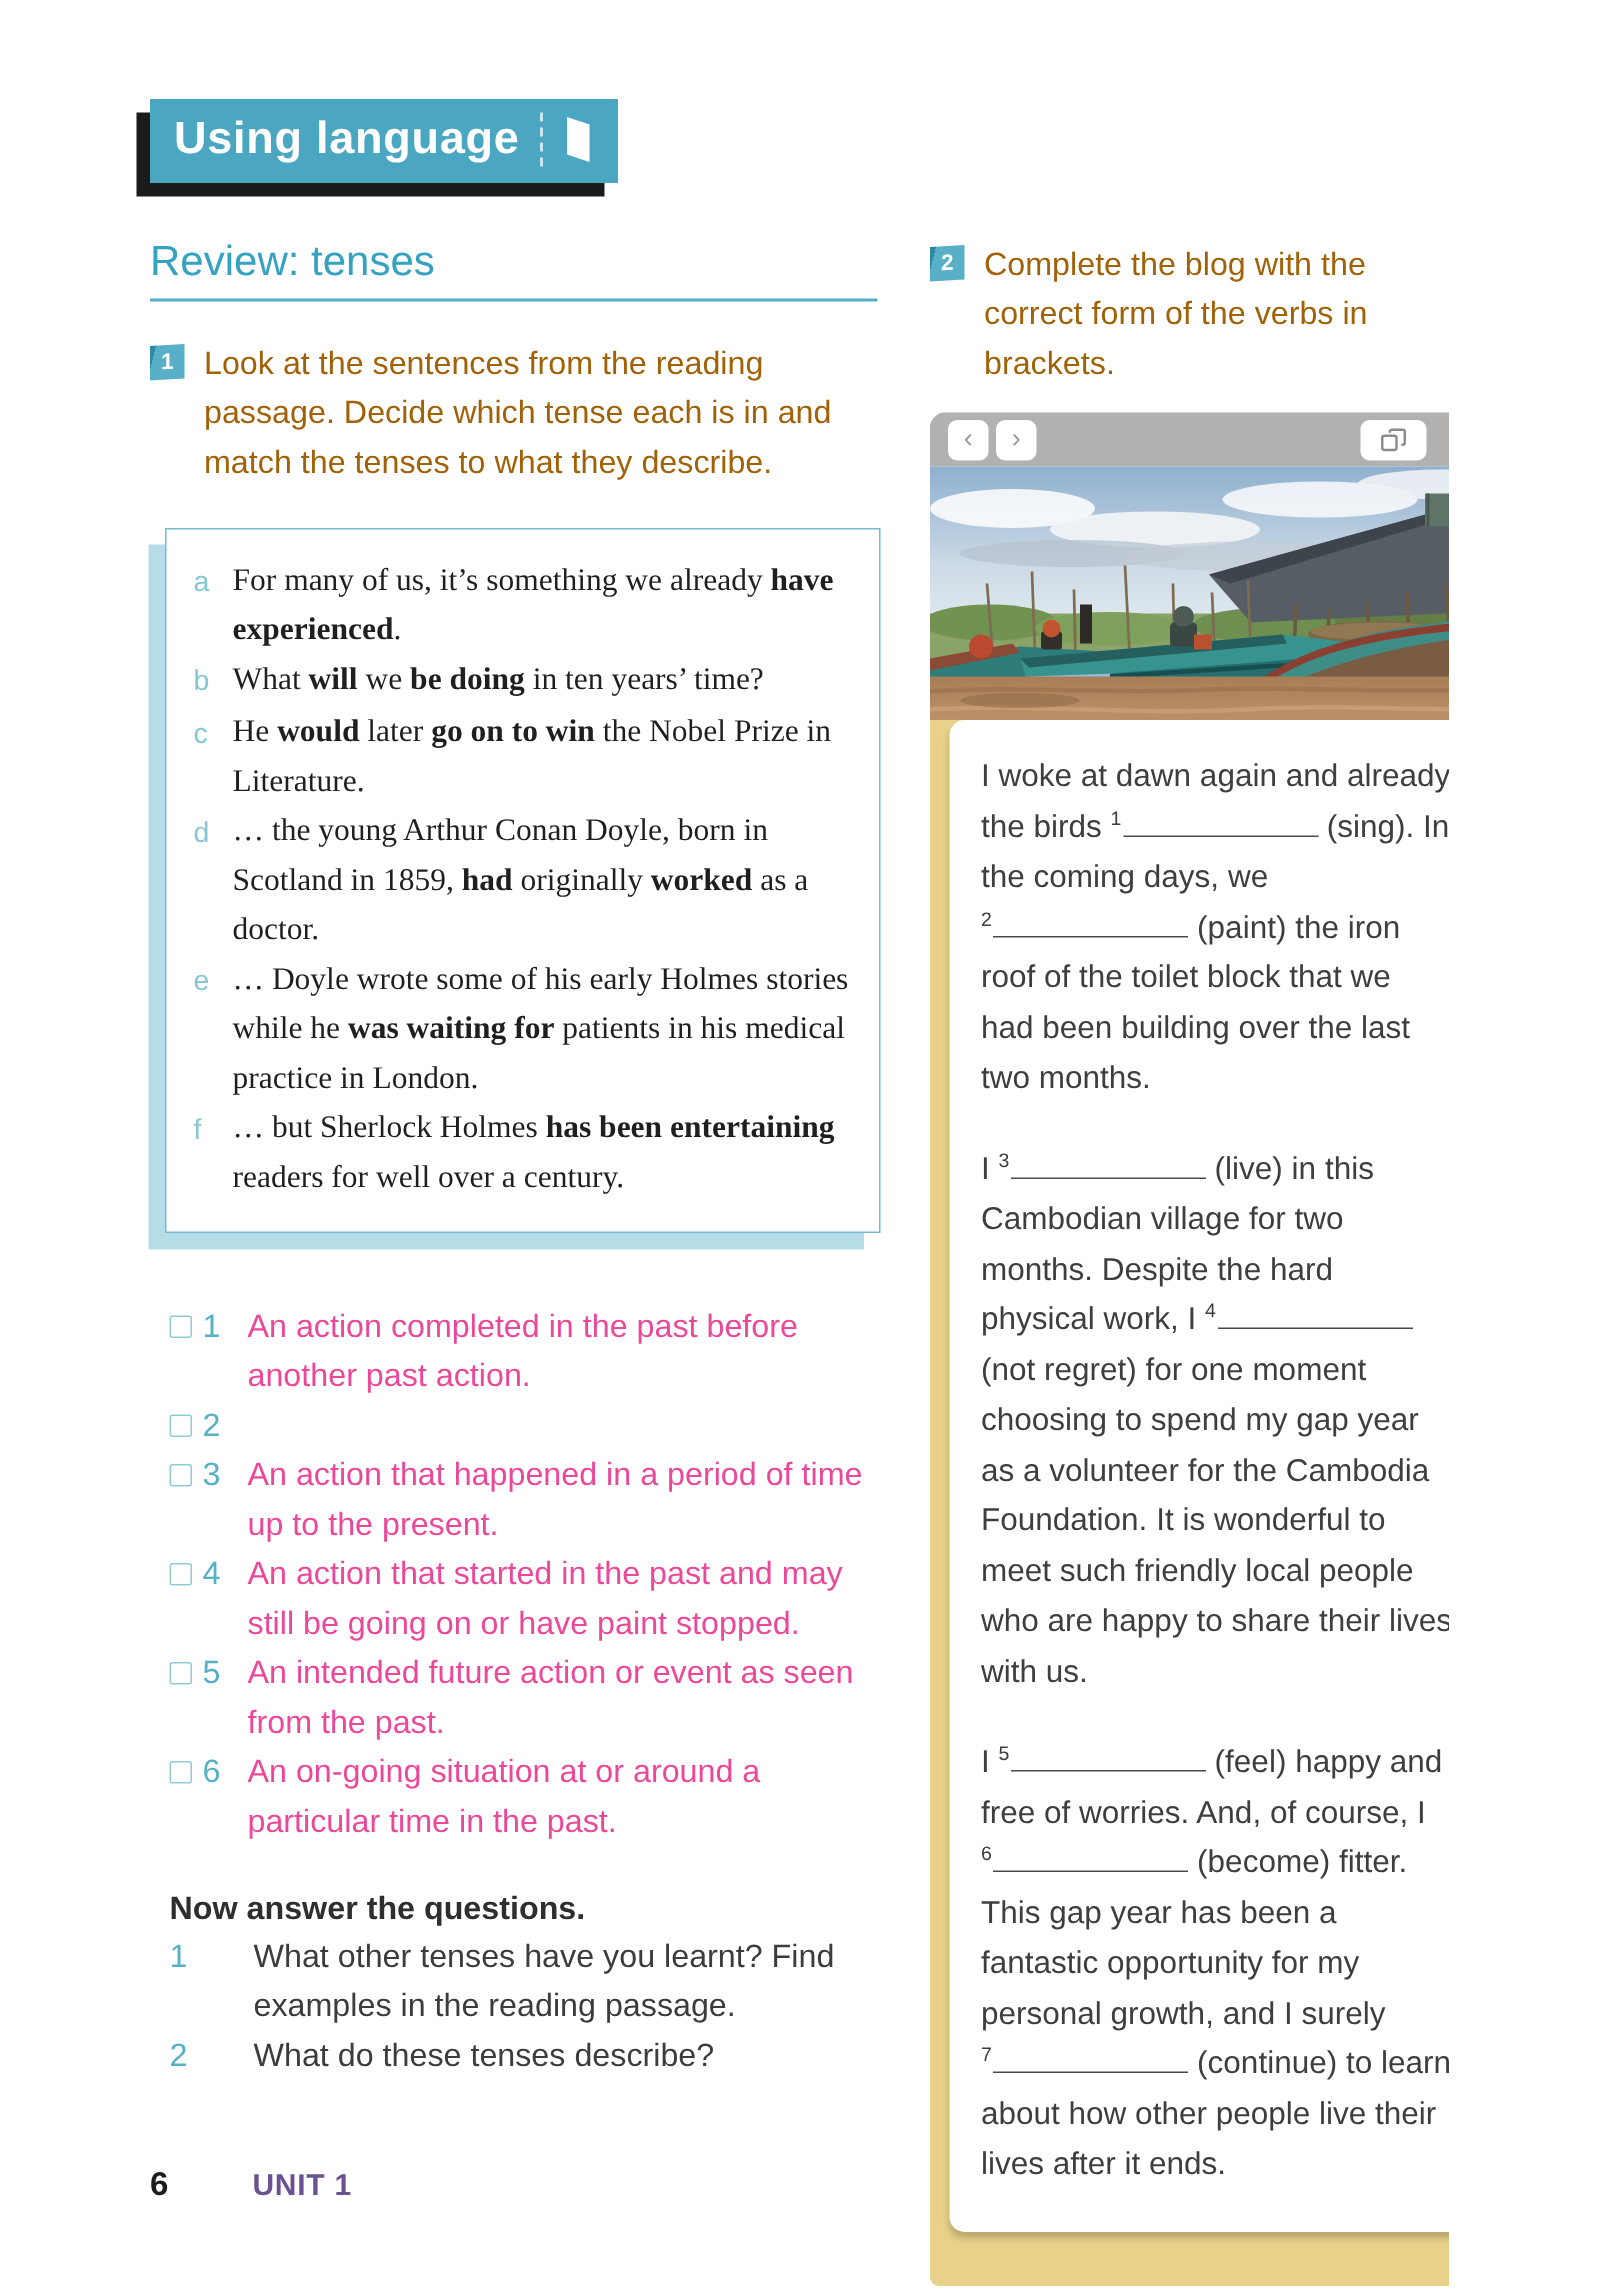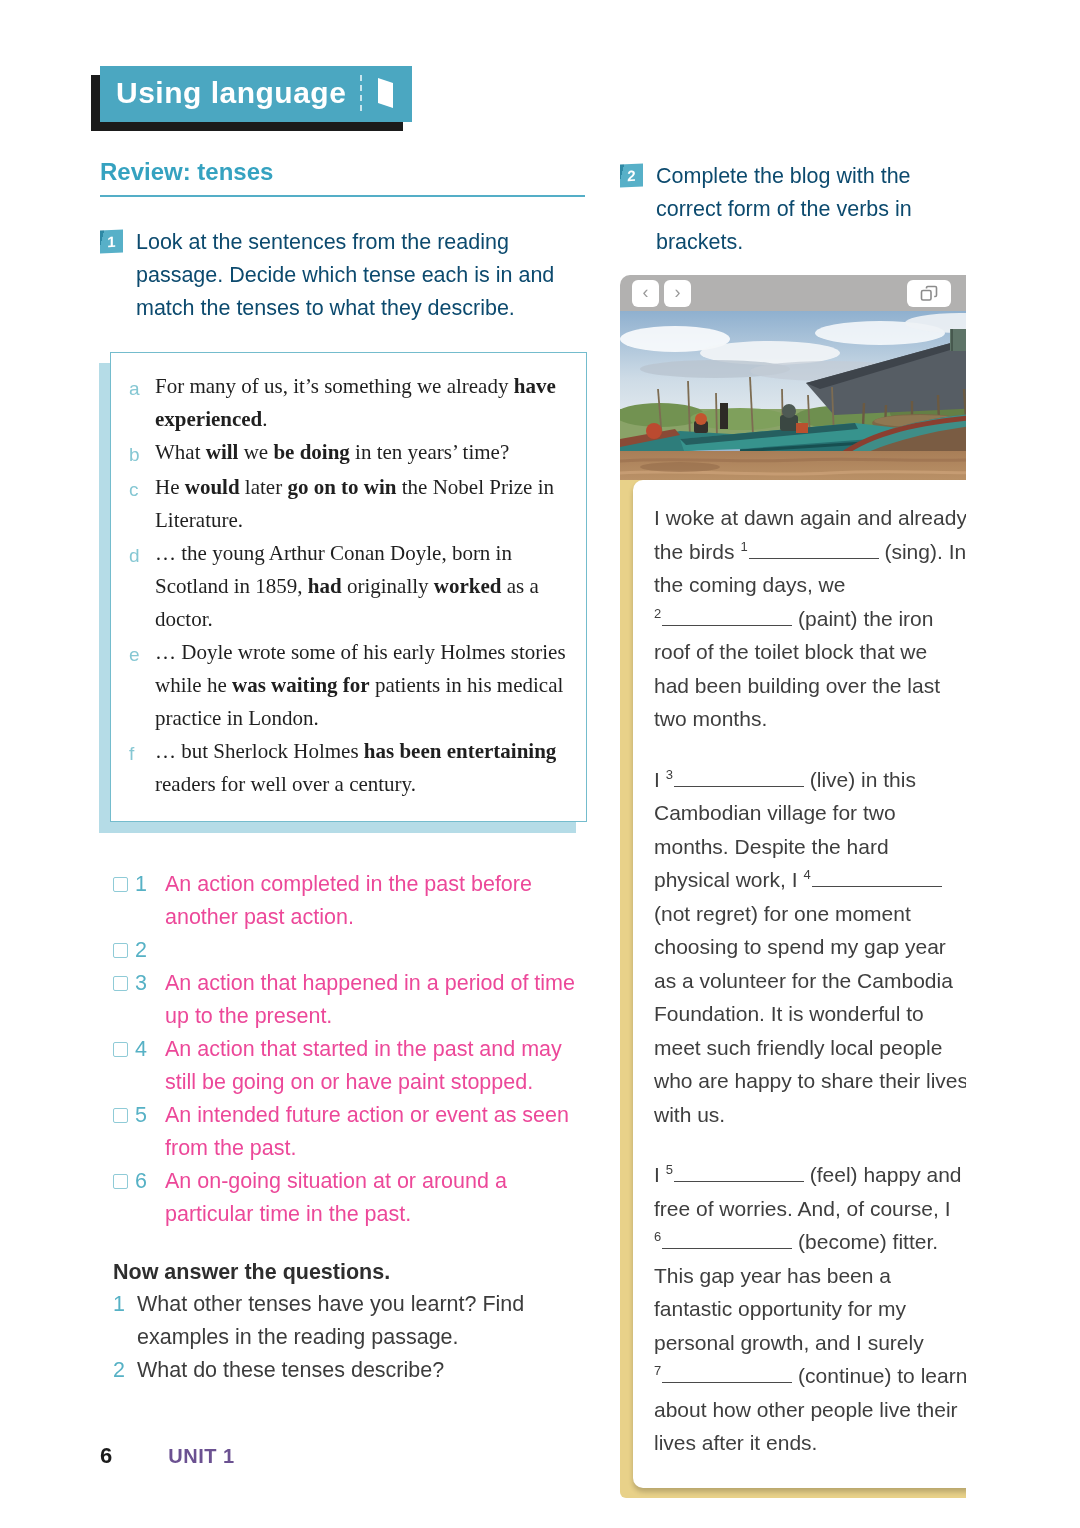--- a/index.html
+++ b/index.html
@@ -11,33 +11,33 @@
 
   
   .banner-wrap { position:absolute; left:100px; top:66px; }
   .banner-shadow { position:absolute; left:-9px; top:9px; width:100%; height:100%; background:#1b1b1b; }
   .banner { position:relative; display:flex; align-items:center; background:#4ba7c1; padding:9px 16px 11px 16px; }
   .banner-title { color:#ffffff; font-size:30px; font-weight:bold; letter-spacing:.5px; }
   .banner-divider { width:0; height:36px; border-left:2px dashed rgba(255,255,255,.7); margin:0 12px 0 14px; }
 
   
   .section-head { position:absolute; left:100px; top:158px; width:485px; }
-  .section-title { color:#35a2c0; font-size:24px; font-weight:bold; }
+  .section-title { color:#35a2c0; font-size:28px; font-weight:normal; }
   .section-rule { margin-top:9px; border-bottom:2px solid #54aec7; width:100%; }
 
   
   .ex { display:flex; align-items:flex-start; }
   .badge {
     flex:none; width:23px; height:23px; margin-top:4px;
     background:linear-gradient(104deg, #2e89a5 0 14%, #57b0c8 14%);
     color:#fff; font-size:15px; font-weight:bold;
     display:flex; align-items:center; justify-content:center;
     transform:skewY(-3deg);
   }
-  .instr { margin-left:13px; font-size:21.5px; line-height:33px; color:#0c4a6e; }
+  .instr { margin-left:13px; font-size:21.5px; line-height:33px; color:#a16207; }
 
   
   .col-left { position:absolute; left:100px; top:226px; width:487px; }
 
   .sentence-box {
     margin-top:27px; margin-left:10px; width:477px;
     background:#fff; border:1.5px solid #74bccd;
     box-shadow:-11px 11px 0 #b5dce7;
     padding:17px 14px 20px 18px;
   }
@@ -48,21 +48,21 @@
   .match-list { margin-top:46px; margin-left:13px; }
   .match-row { display:flex; align-items:flex-start; font-size:21.5px; line-height:33px; }
   .match-cb { flex:none; width:15px; height:15px; border:1.7px solid #8fcbd7; border-radius:2px; background:#fff; margin-top:9px; }
   .match-num { flex:none; width:22px; margin-left:7px; color:#56b1c5; }
   .match-txt { flex:1; margin-left:8px; color:#ec4899; }
 
   .followup { margin-top:31px; font-size:21.5px; font-weight:bold; color:#2e2e2e; }
   .q-list { margin-top:3px; }
   .q-row { display:flex; font-size:21.5px; line-height:33px; }
   .q-num { flex:none; width:24px; color:#56b1c5; }
-  .q-txt { flex:1; color:#3c3c3c; }
+  .q-txt { flex:1; color:#3c3c3c;margin-left:32px; }
 
   
   .col-right { position:absolute; left:620px; top:160px; width:400px; }
   .ex2-instr { width:300px; }
 
   .browser { position:relative; margin-top:16px; width:383px; }
   .plus-tile {
     position:absolute; right:-9px; top:9px; width:33px; height:48px;
     background:#d5d4d3; border-radius:5px; z-index:0;
     display:flex; justify-content:center; padding-top:3px;
@@ -76,21 +76,21 @@
     width:27px; height:27px; background:#fff; border-radius:6px;
     display:flex; align-items:center; justify-content:center;
     color:#9a9a9a; font-size:18px; margin-right:5px; padding-bottom:2px;
   }
   .dup-btn {
     margin-left:auto; margin-right:40px; width:44px; height:27px;
     background:#fff; border-radius:6px; display:flex; align-items:center; justify-content:center;
   }
   .photo { position:relative; z-index:1; display:block; width:383px; height:183px; background:#9db8d2; }
 
-  .panel { position:relative; z-index:1; background:#e8d189; border-radius:0 0 6px 6px; padding:0 16px 10px 13px; }
+  .panel { position:relative; z-index:1; background:#e8d189; border-radius:0 0 6px 6px; padding:0 16px 36px 13px; }
   .card {
     position:relative; margin-top:-14px; background:#fff; border-radius:10px;
     box-shadow:0 4px 5px rgba(0,0,0,.2);
     padding:21px 19px 28px 21px;
   }
   .blog-p { font-size:21px; line-height:33.5px; color:#3e3e3e; margin-bottom:27px; }
   .blog-p:last-child { margin-bottom:0; }
   .blank { display:inline; white-space:nowrap; }
   .blank sup { font-size:13px; line-height:0; margin-right:1px; color:#3e3e3e; }
   .bline { display:inline-block; width:130px; height:15px; border-bottom:1.8px solid #4a4a4a; }

